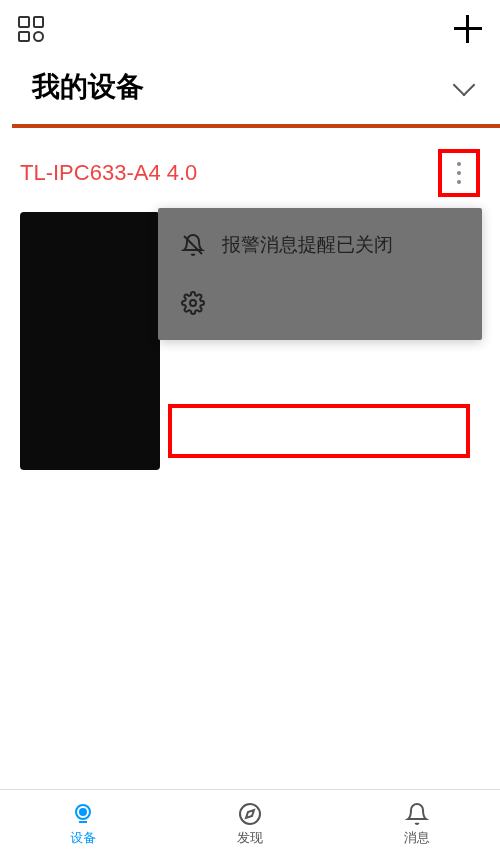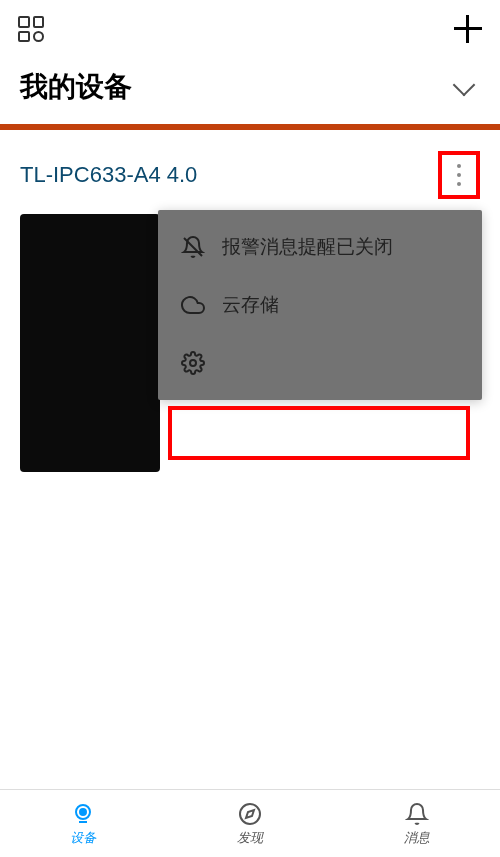--- a/index.html
+++ b/index.html
@@ -57,21 +57,22 @@
       top: 12px;
       left: 0;
       height: 3px;
       width: 28px;
     }
     .header-row {
       display: flex;
       align-items: center;
       justify-content: space-between;
       padding: 10px 20px 18px 20px;
-      border-bottom: 6px solid #c2410c;
+      border-bottom: 4px solid #c2410c;
+      margin-left: 12px;
     }
     .header-title {
       font-size: 28px;
       font-weight: 700;
       color: #000;
     }
     .chevron-down {
       width: 16px;
       height: 16px;
       border-right: 2px solid #555;
@@ -85,21 +86,21 @@
     }
     .device-title-row {
       display: flex;
       align-items: center;
       justify-content: space-between;
       padding: 24px 20px 18px 20px;
       position: relative;
     }
     .device-name {
       font-size: 22px;
-      color: #0c4a6e;
+      color: #ef4444;
       font-weight: 400;
     }
     .more-dots-wrap {
       width: 42px;
       height: 42px;
       display: flex;
       align-items: center;
       justify-content: center;
       position: relative;
     }
@@ -190,21 +191,20 @@
     .nav-item .ni-icon {
       width: 26px;
       height: 26px;
       display: flex;
       align-items: center;
       justify-content: center;
     }
     .nav-item .ni-label {
       font-size: 13px;
       color: #555;
-      font-style: italic;
     }
     .nav-item.active .ni-label {
       color: #0099ff;
     }
     svg { display: block; }
   </style>
 </head>
 <body>
 
 <div class="top-bar">
@@ -243,28 +243,20 @@
         <div class="mi-icon">
           <svg viewBox="0 0 24 24" width="24" height="24" fill="none" stroke="#222" stroke-width="2">
             <path d="M18 8a6 6 0 0 0-12 0c0 7-3 9-3 9h18s-3-2-3-9"></path>
             <path d="M13.7 21a2 2 0 0 1-3.4 0"></path>
             <line x1="3" y1="3" x2="21" y2="21"></line>
           </svg>
         </div>
         <div class="mi-label">报警消息提醒已关闭</div>
       </div>
 
-      <div class="menu-item">
-        <div class="mi-icon">
-          <svg viewBox="0 0 24 24" width="24" height="24" fill="none" stroke="#222" stroke-width="2">
-            <path d="M18 10h-1.3A8 8 0 1 0 9 20h9a5 5 0 0 0 0-10z"></path>
-          </svg>
-        </div>
-        <div class="mi-label">云存储</div>
-      </div>
 
 
       <div class="menu-item">
         <div class="mi-icon">
           <svg viewBox="0 0 24 24" width="24" height="24" fill="none" stroke="#222" stroke-width="2">
             <circle cx="12" cy="12" r="3"></circle>
             <path d="M19.4 15a1.7 1.7 0 0 0 .3 1.8l.1.1a2 2 0 1 1-2.8 2.8l-.1-.1a1.7 1.7 0 0 0-1.8-.3 1.7 1.7 0 0 0-1 1.5V21a2 2 0 0 1-4 0v-.1a1.7 1.7 0 0 0-1.1-1.5 1.7 1.7 0 0 0-1.8.3l-.1.1a2 2 0 1 1-2.8-2.8l.1-.1a1.7 1.7 0 0 0 .3-1.8 1.7 1.7 0 0 0-1.5-1H3a2 2 0 0 1 0-4h.1a1.7 1.7 0 0 0 1.5-1.1 1.7 1.7 0 0 0-.3-1.8l-.1-.1a2 2 0 1 1 2.8-2.8l.1.1a1.7 1.7 0 0 0 1.8.3H9a1.7 1.7 0 0 0 1-1.5V3a2 2 0 0 1 4 0v.1a1.7 1.7 0 0 0 1 1.5 1.7 1.7 0 0 0 1.8-.3l.1-.1a2 2 0 1 1 2.8 2.8l-.1.1a1.7 1.7 0 0 0-.3 1.8V9a1.7 1.7 0 0 0 1.5 1H21a2 2 0 0 1 0 4h-.1a1.7 1.7 0 0 0-1.5 1z"></path>
           </svg>
         </div>
       </div>

